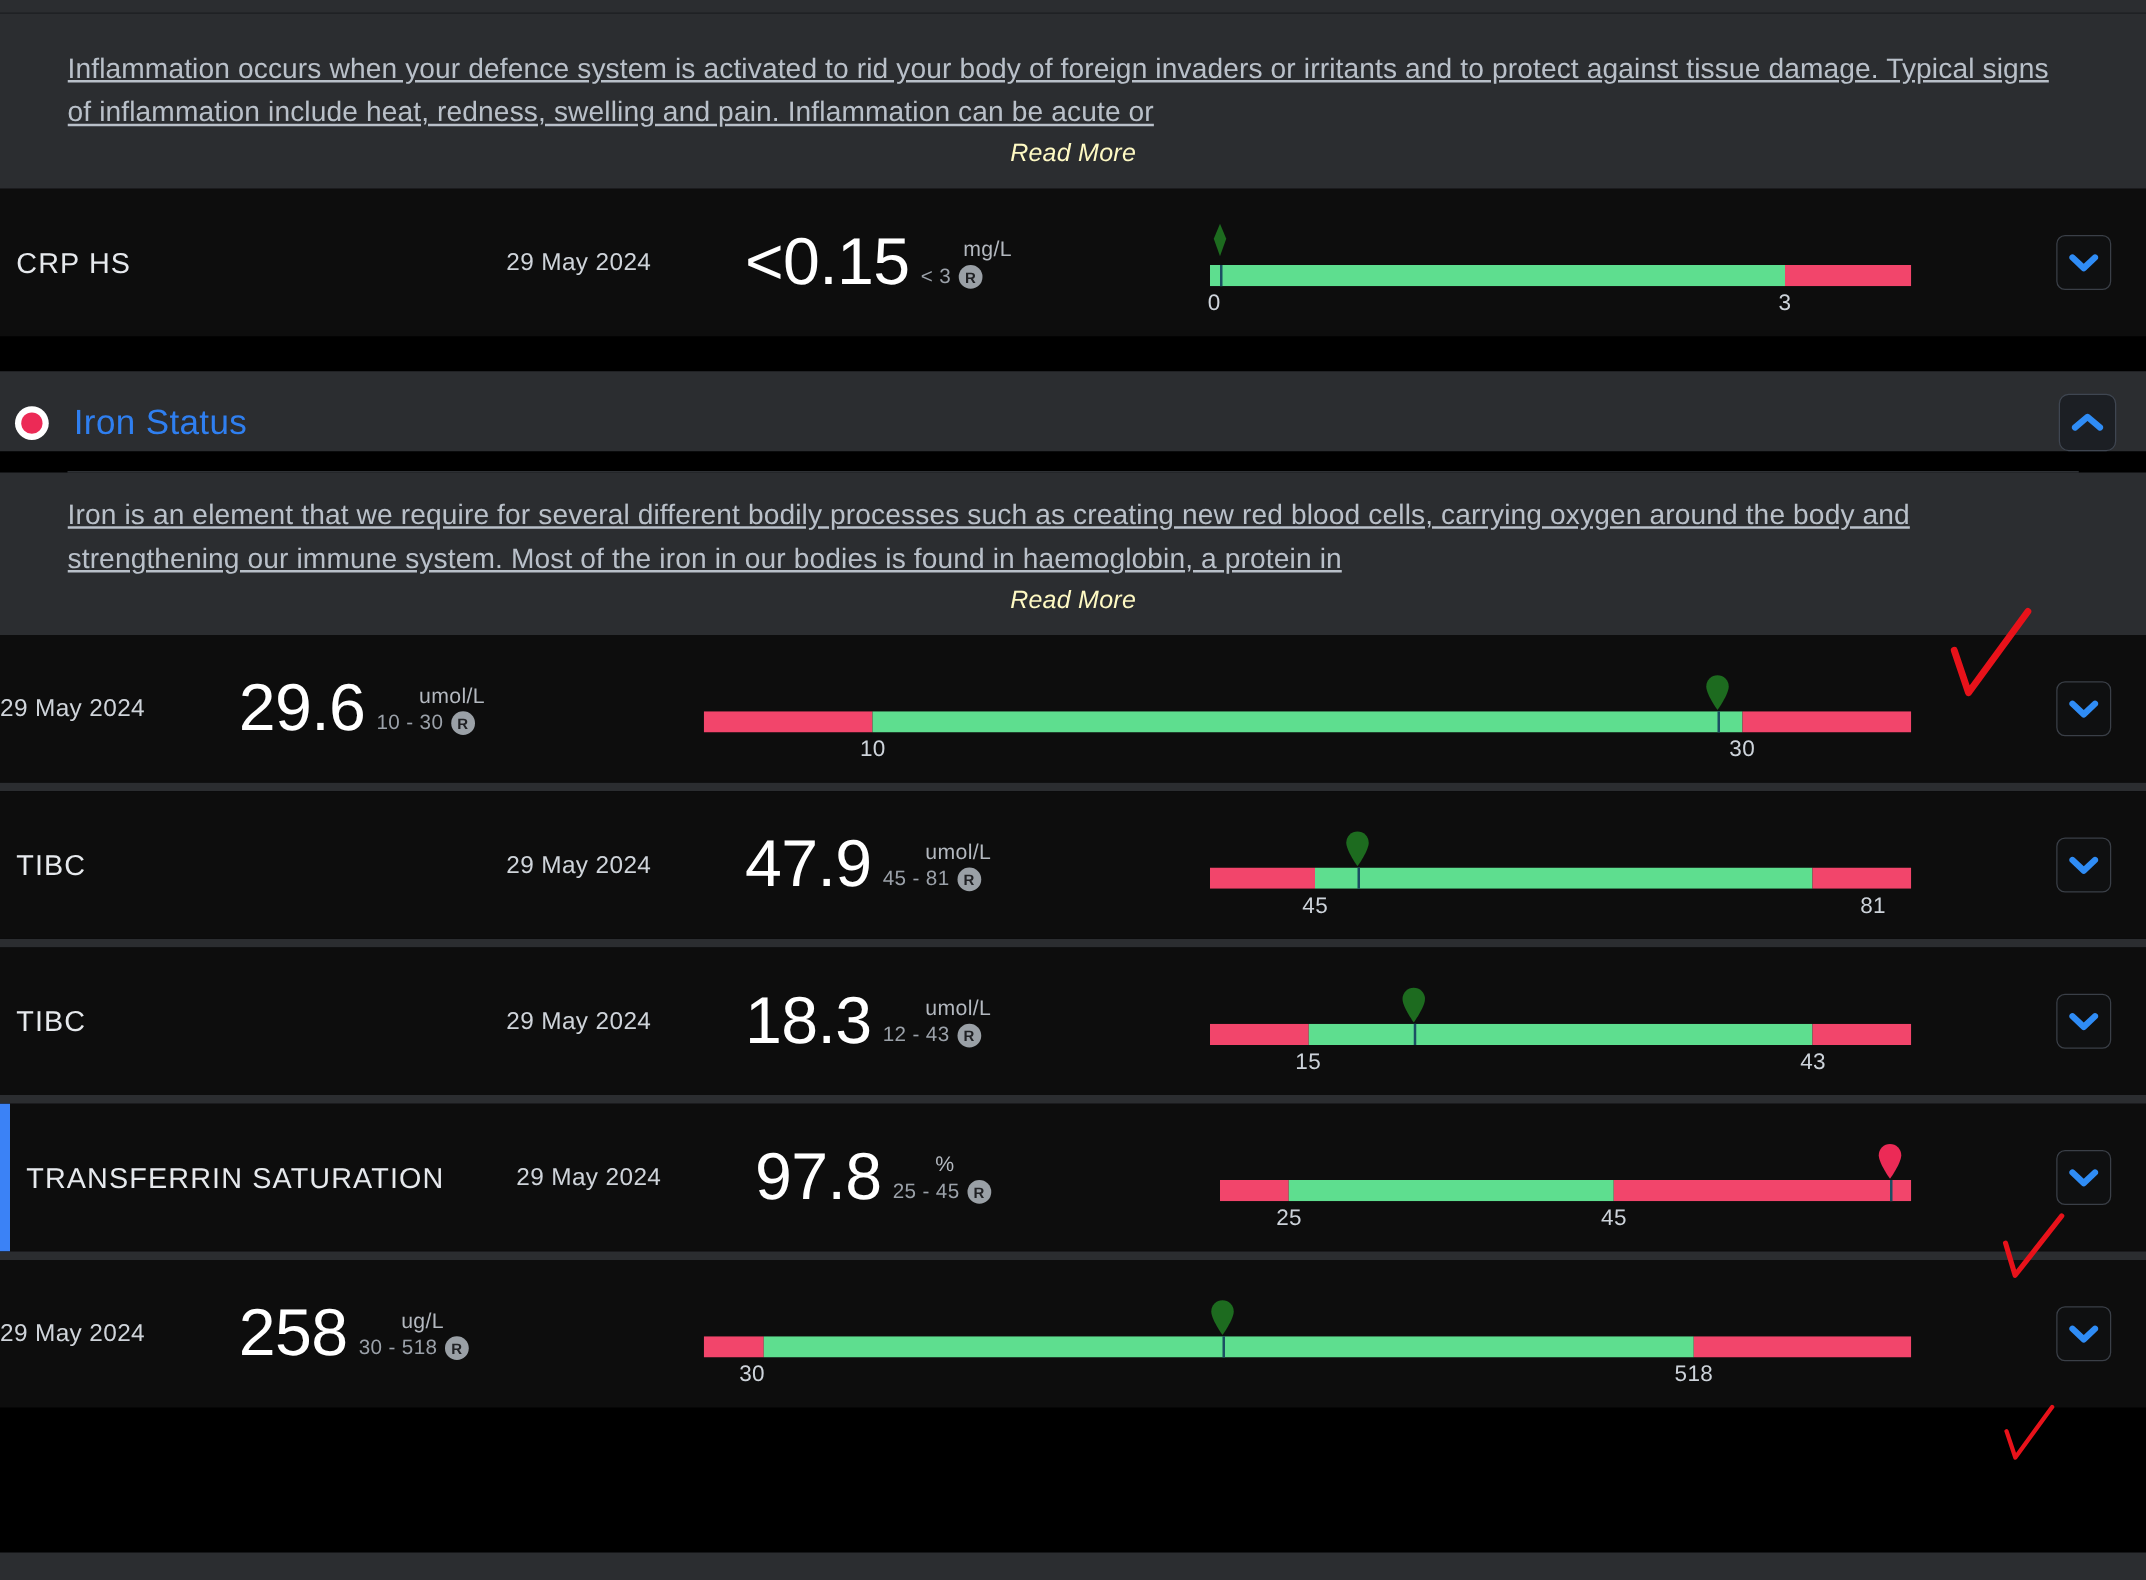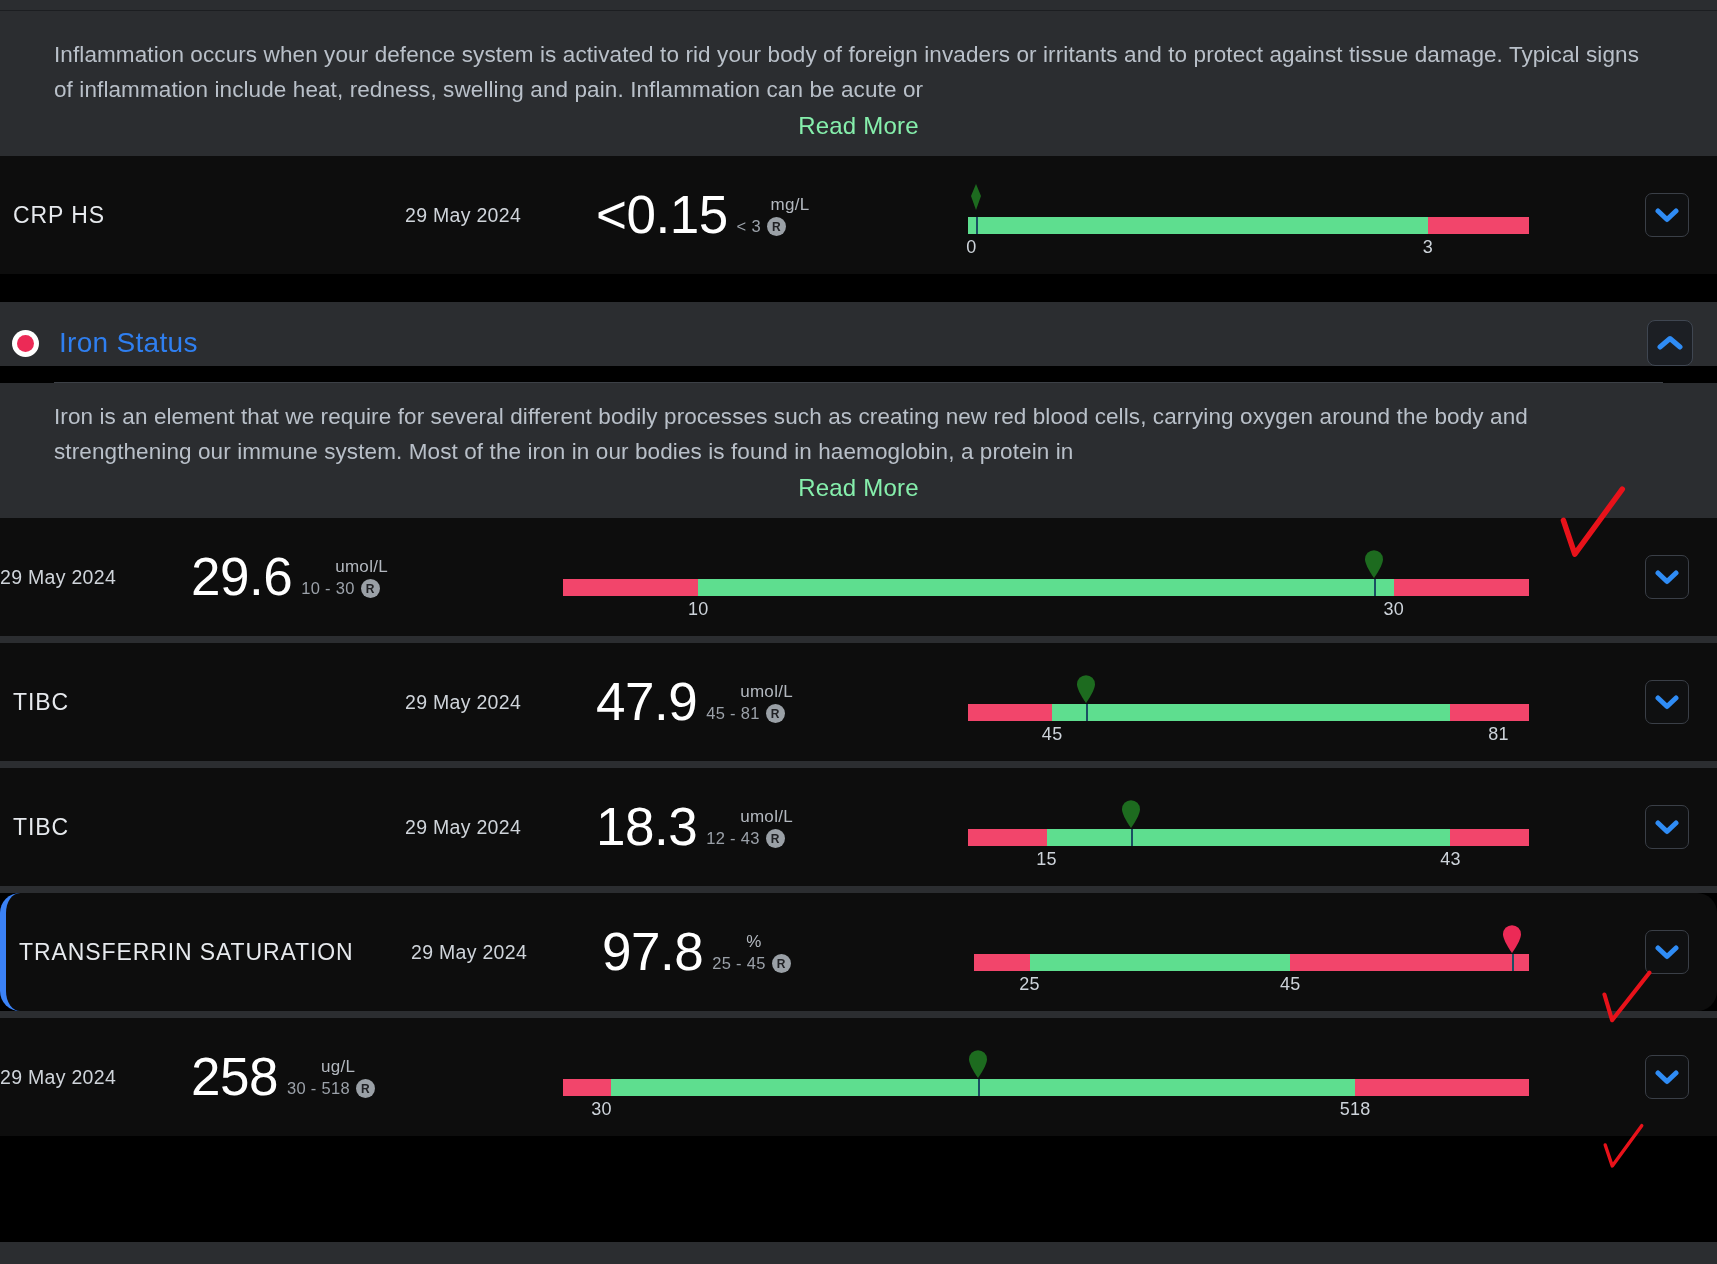--- a/index.html
+++ b/index.html
@@ -34,49 +34,50 @@
     box-sizing: border-box;
   }
   .desc-text {
     font-size: 22.5px;
     line-height: 35px;
     color: #b9c0c9;
     letter-spacing: 0.1px;
     max-height: 70px;
     overflow: hidden;
     text-align: left;
+    text-decoration: underline;
   }
   .read-more-wrap {
     text-align: center;
     padding-top: 5px;
     padding-bottom: 6px;
   }
   .read-more {
-    color: #86efac;
-    font-size: 24px;
+    color: #fef9c3;
+    font-size: 20px;
     cursor: pointer;
     letter-spacing: 0.2px;
+    font-style: italic;
   }
 
   
   .row-gap {
     height: 7px;
     background: #2b2d30;
   }
   .result-row {
     position: relative;
     display: flex;
     align-items: center;
     height: 118px;
     background: #0d0d0d;
     box-sizing: border-box;
   }
   .result-row.flagged {
-    border-left: 6px solid #3b82f6;
-    border-radius: 20px;
+    border-left: 8px solid #3b82f6;
   }
   .cell-name {
     width: 405px;
     padding-left: 13px;
     box-sizing: border-box;
     font-size: 23px;
     letter-spacing: 0.9px;
     color: #e6e9ed;
     white-space: nowrap;
   }

